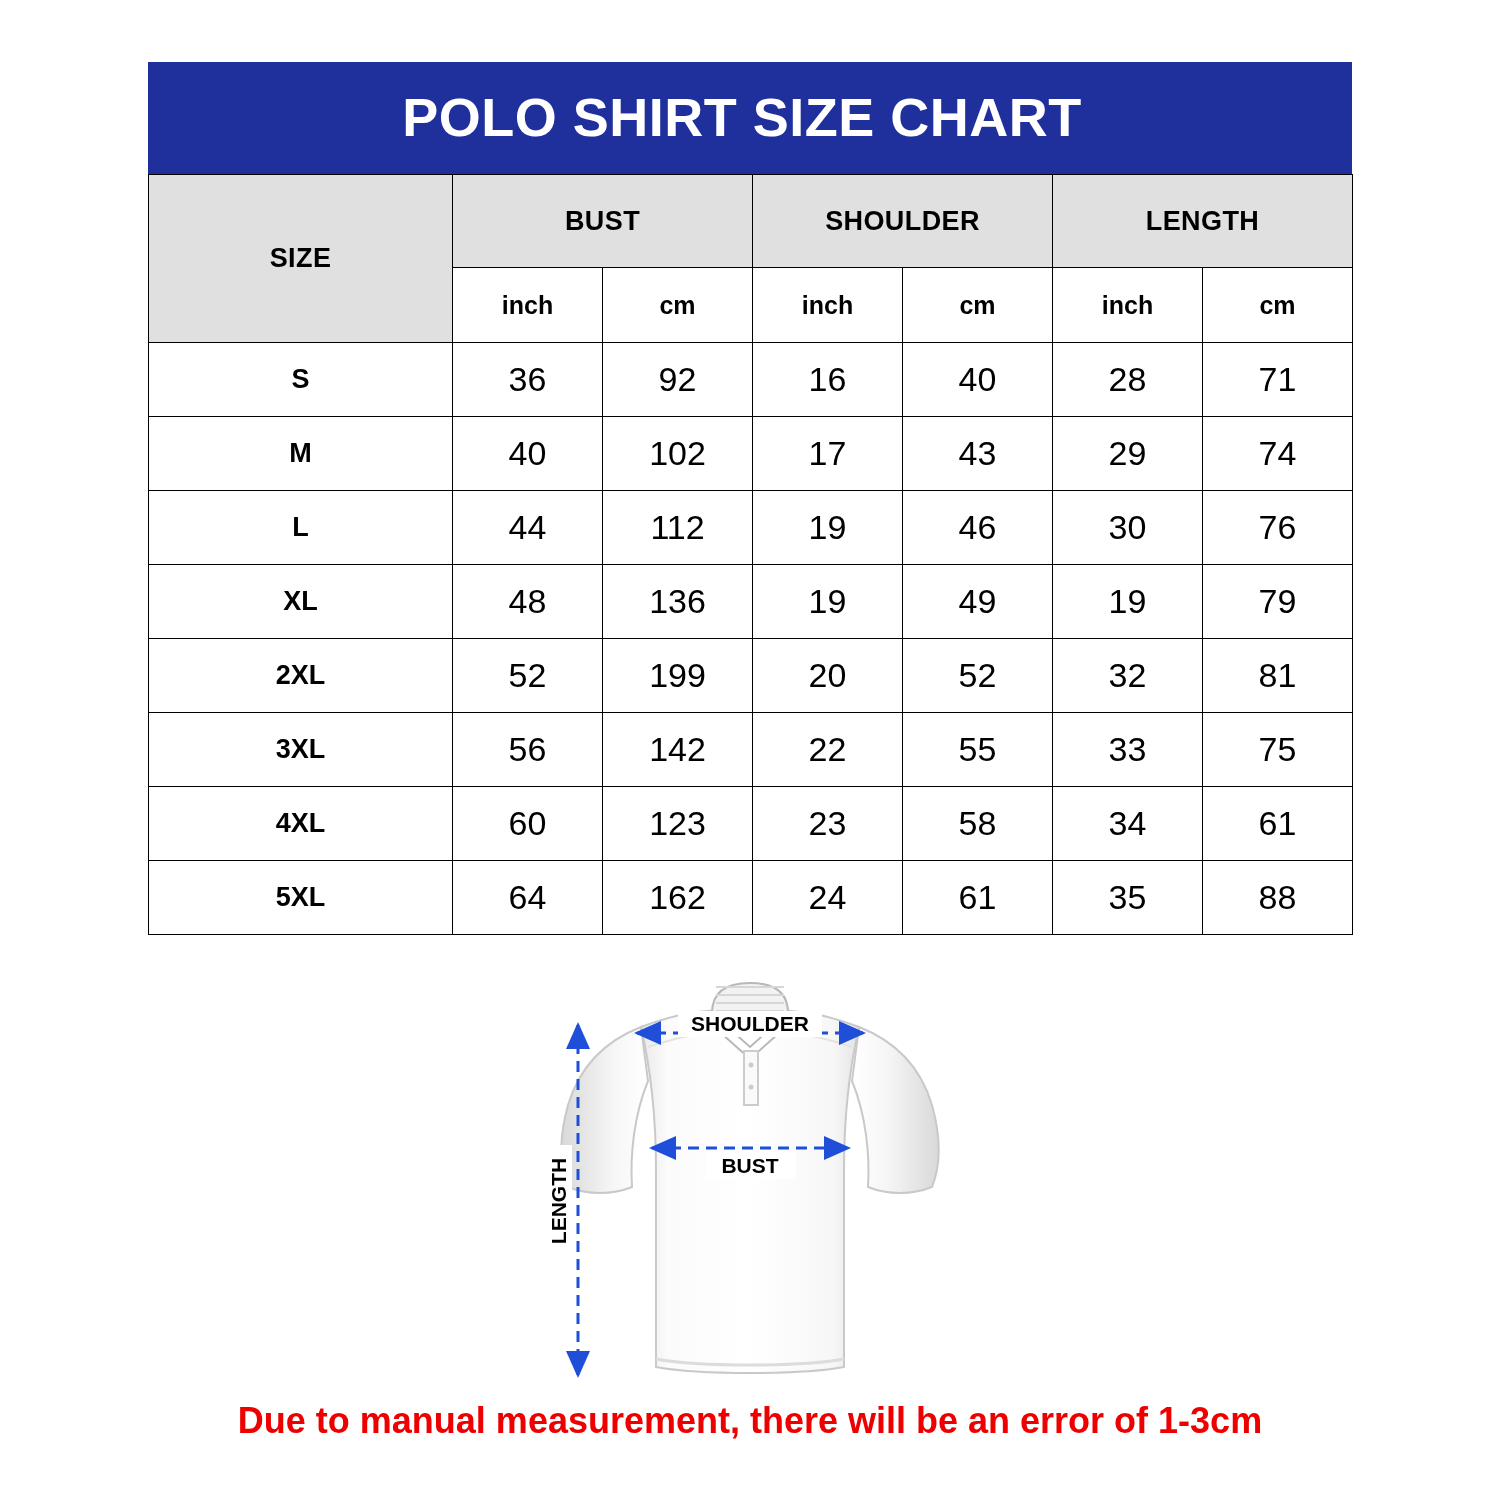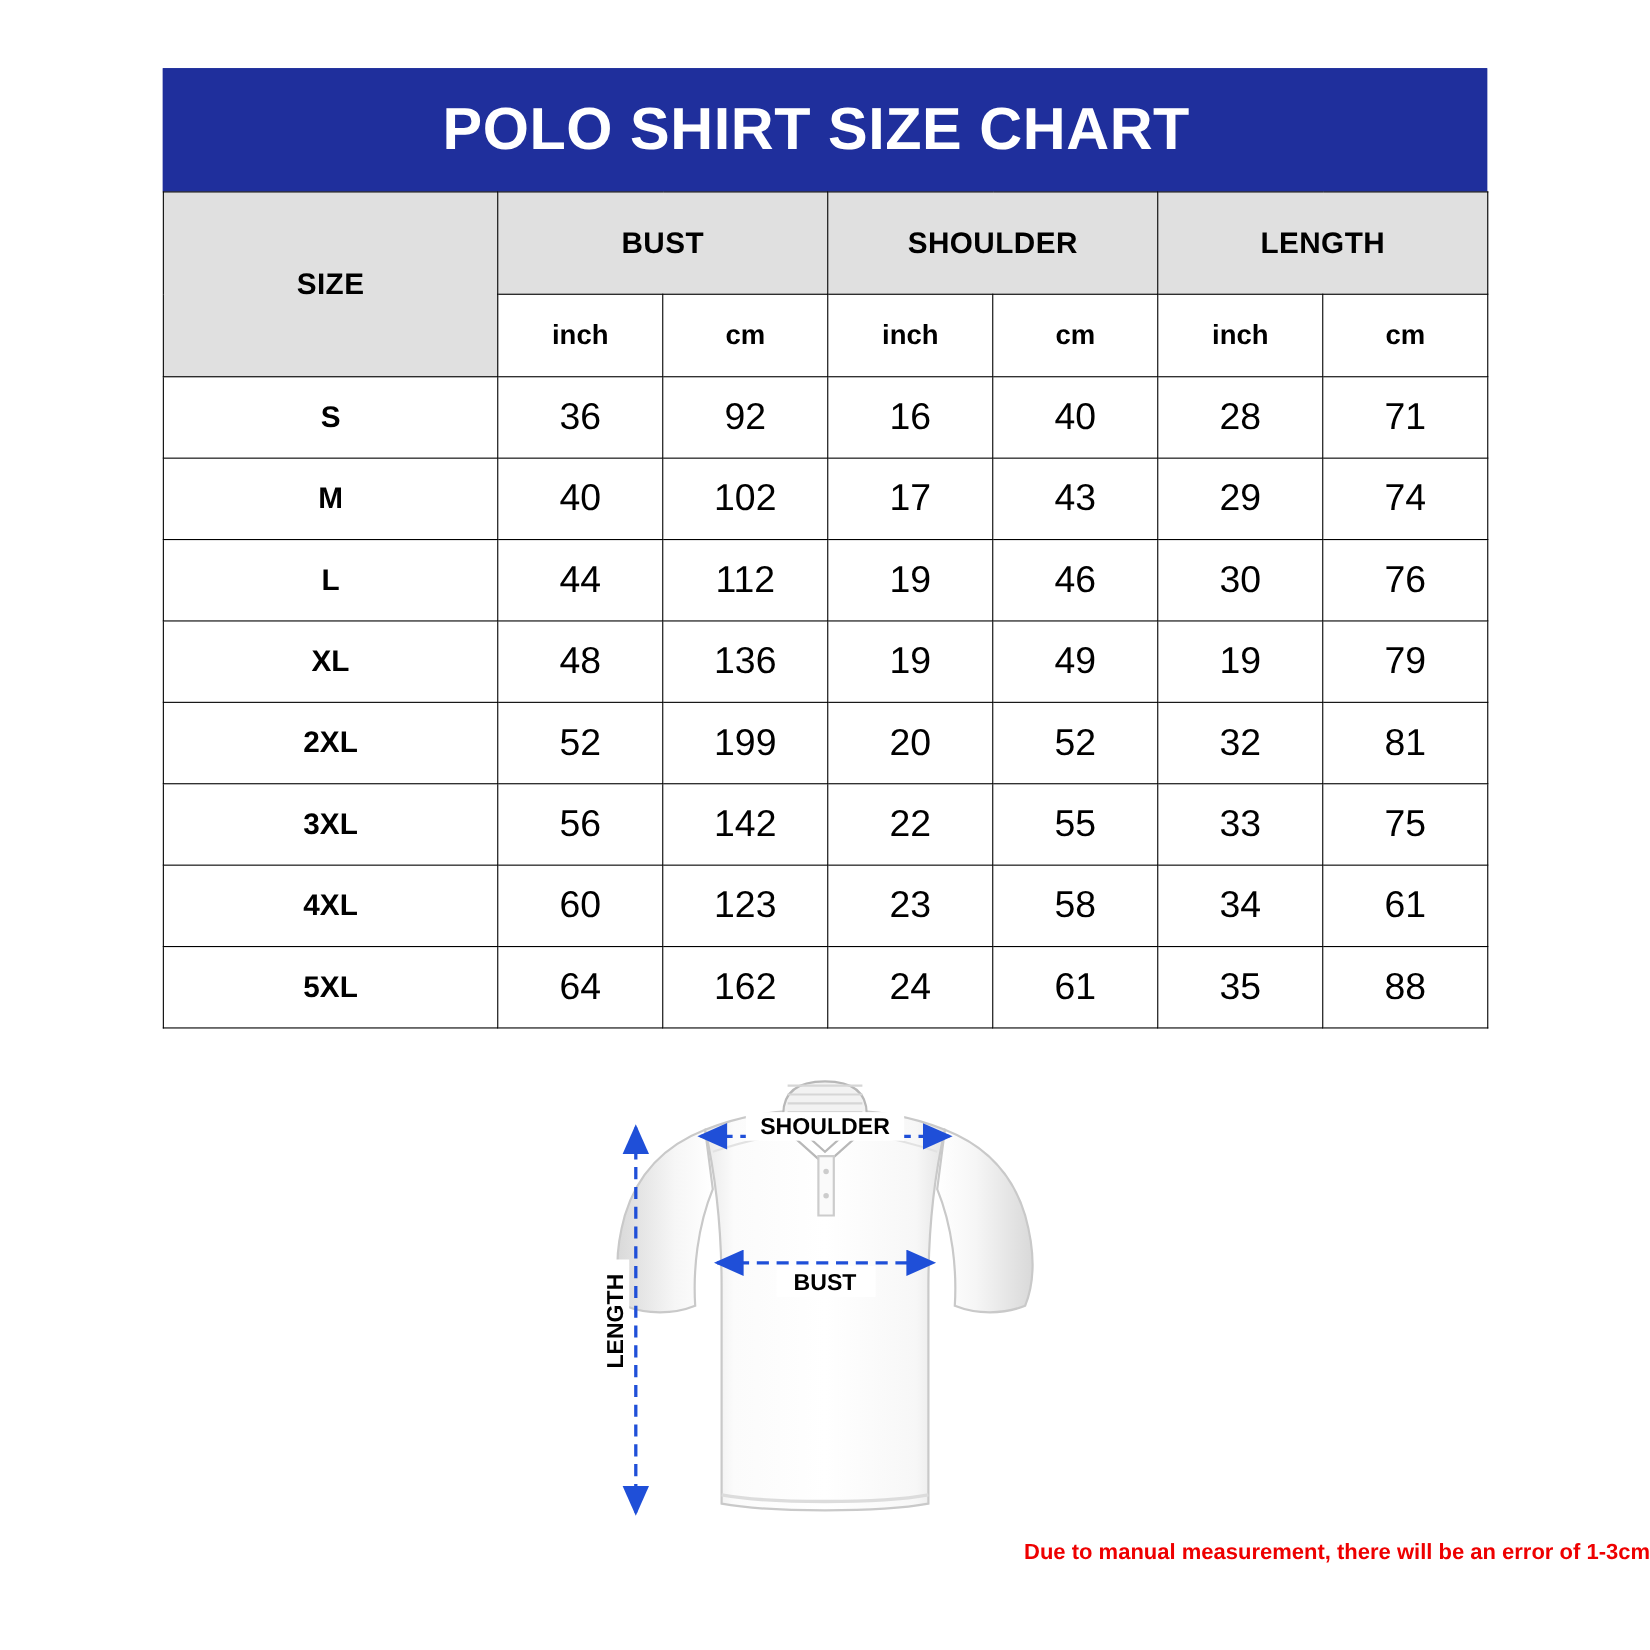--- a/index.html
+++ b/index.html
@@ -80,23 +80,23 @@
     top: 955px;
     width: 1500px;
     height: 430px;
   }
 
   .note {
     position: absolute;
     left: 0;
     top: 1400px;
     width: 1500px;
-    text-align: right;
+    text-align: center;
     color: #ee0000;
-    font-size: 20px;
+    font-size: 36px;
     font-weight: bold;
   }
 </style>
 </head>
 <body>
 
 <div class="chart-wrap">
 
   <div class="chart-title">POLO SHIRT SIZE CHART</div>
 

